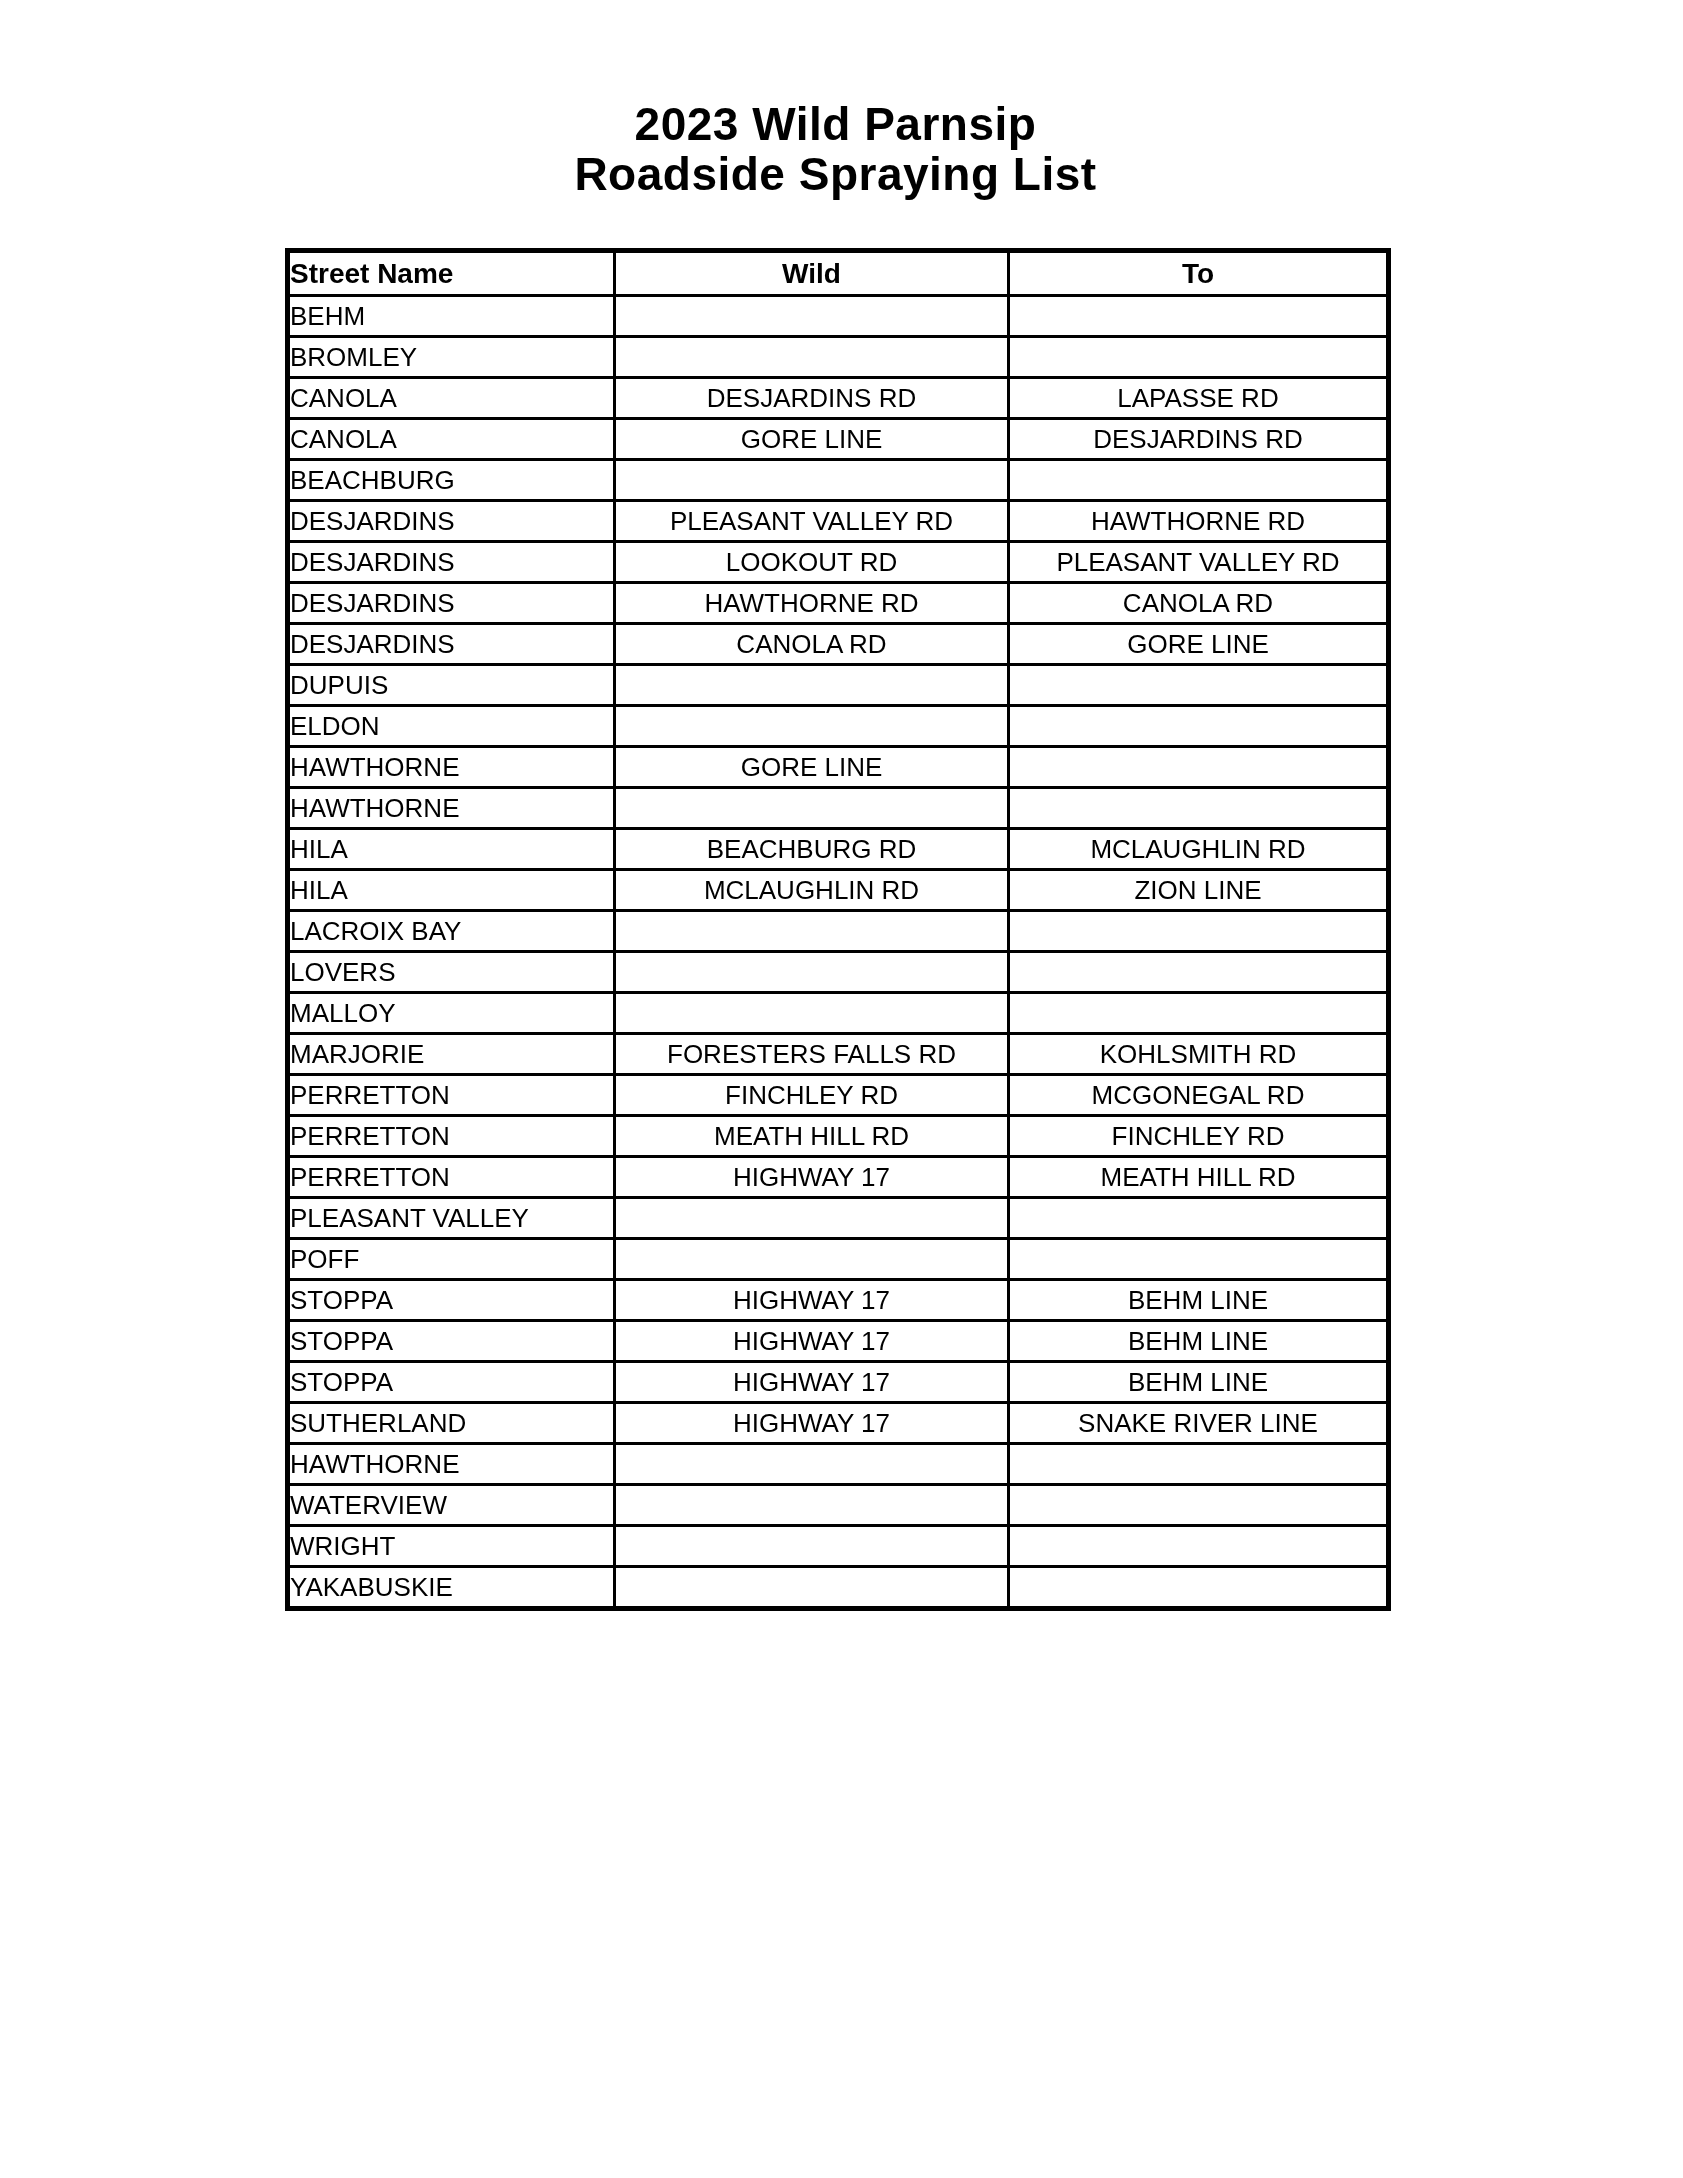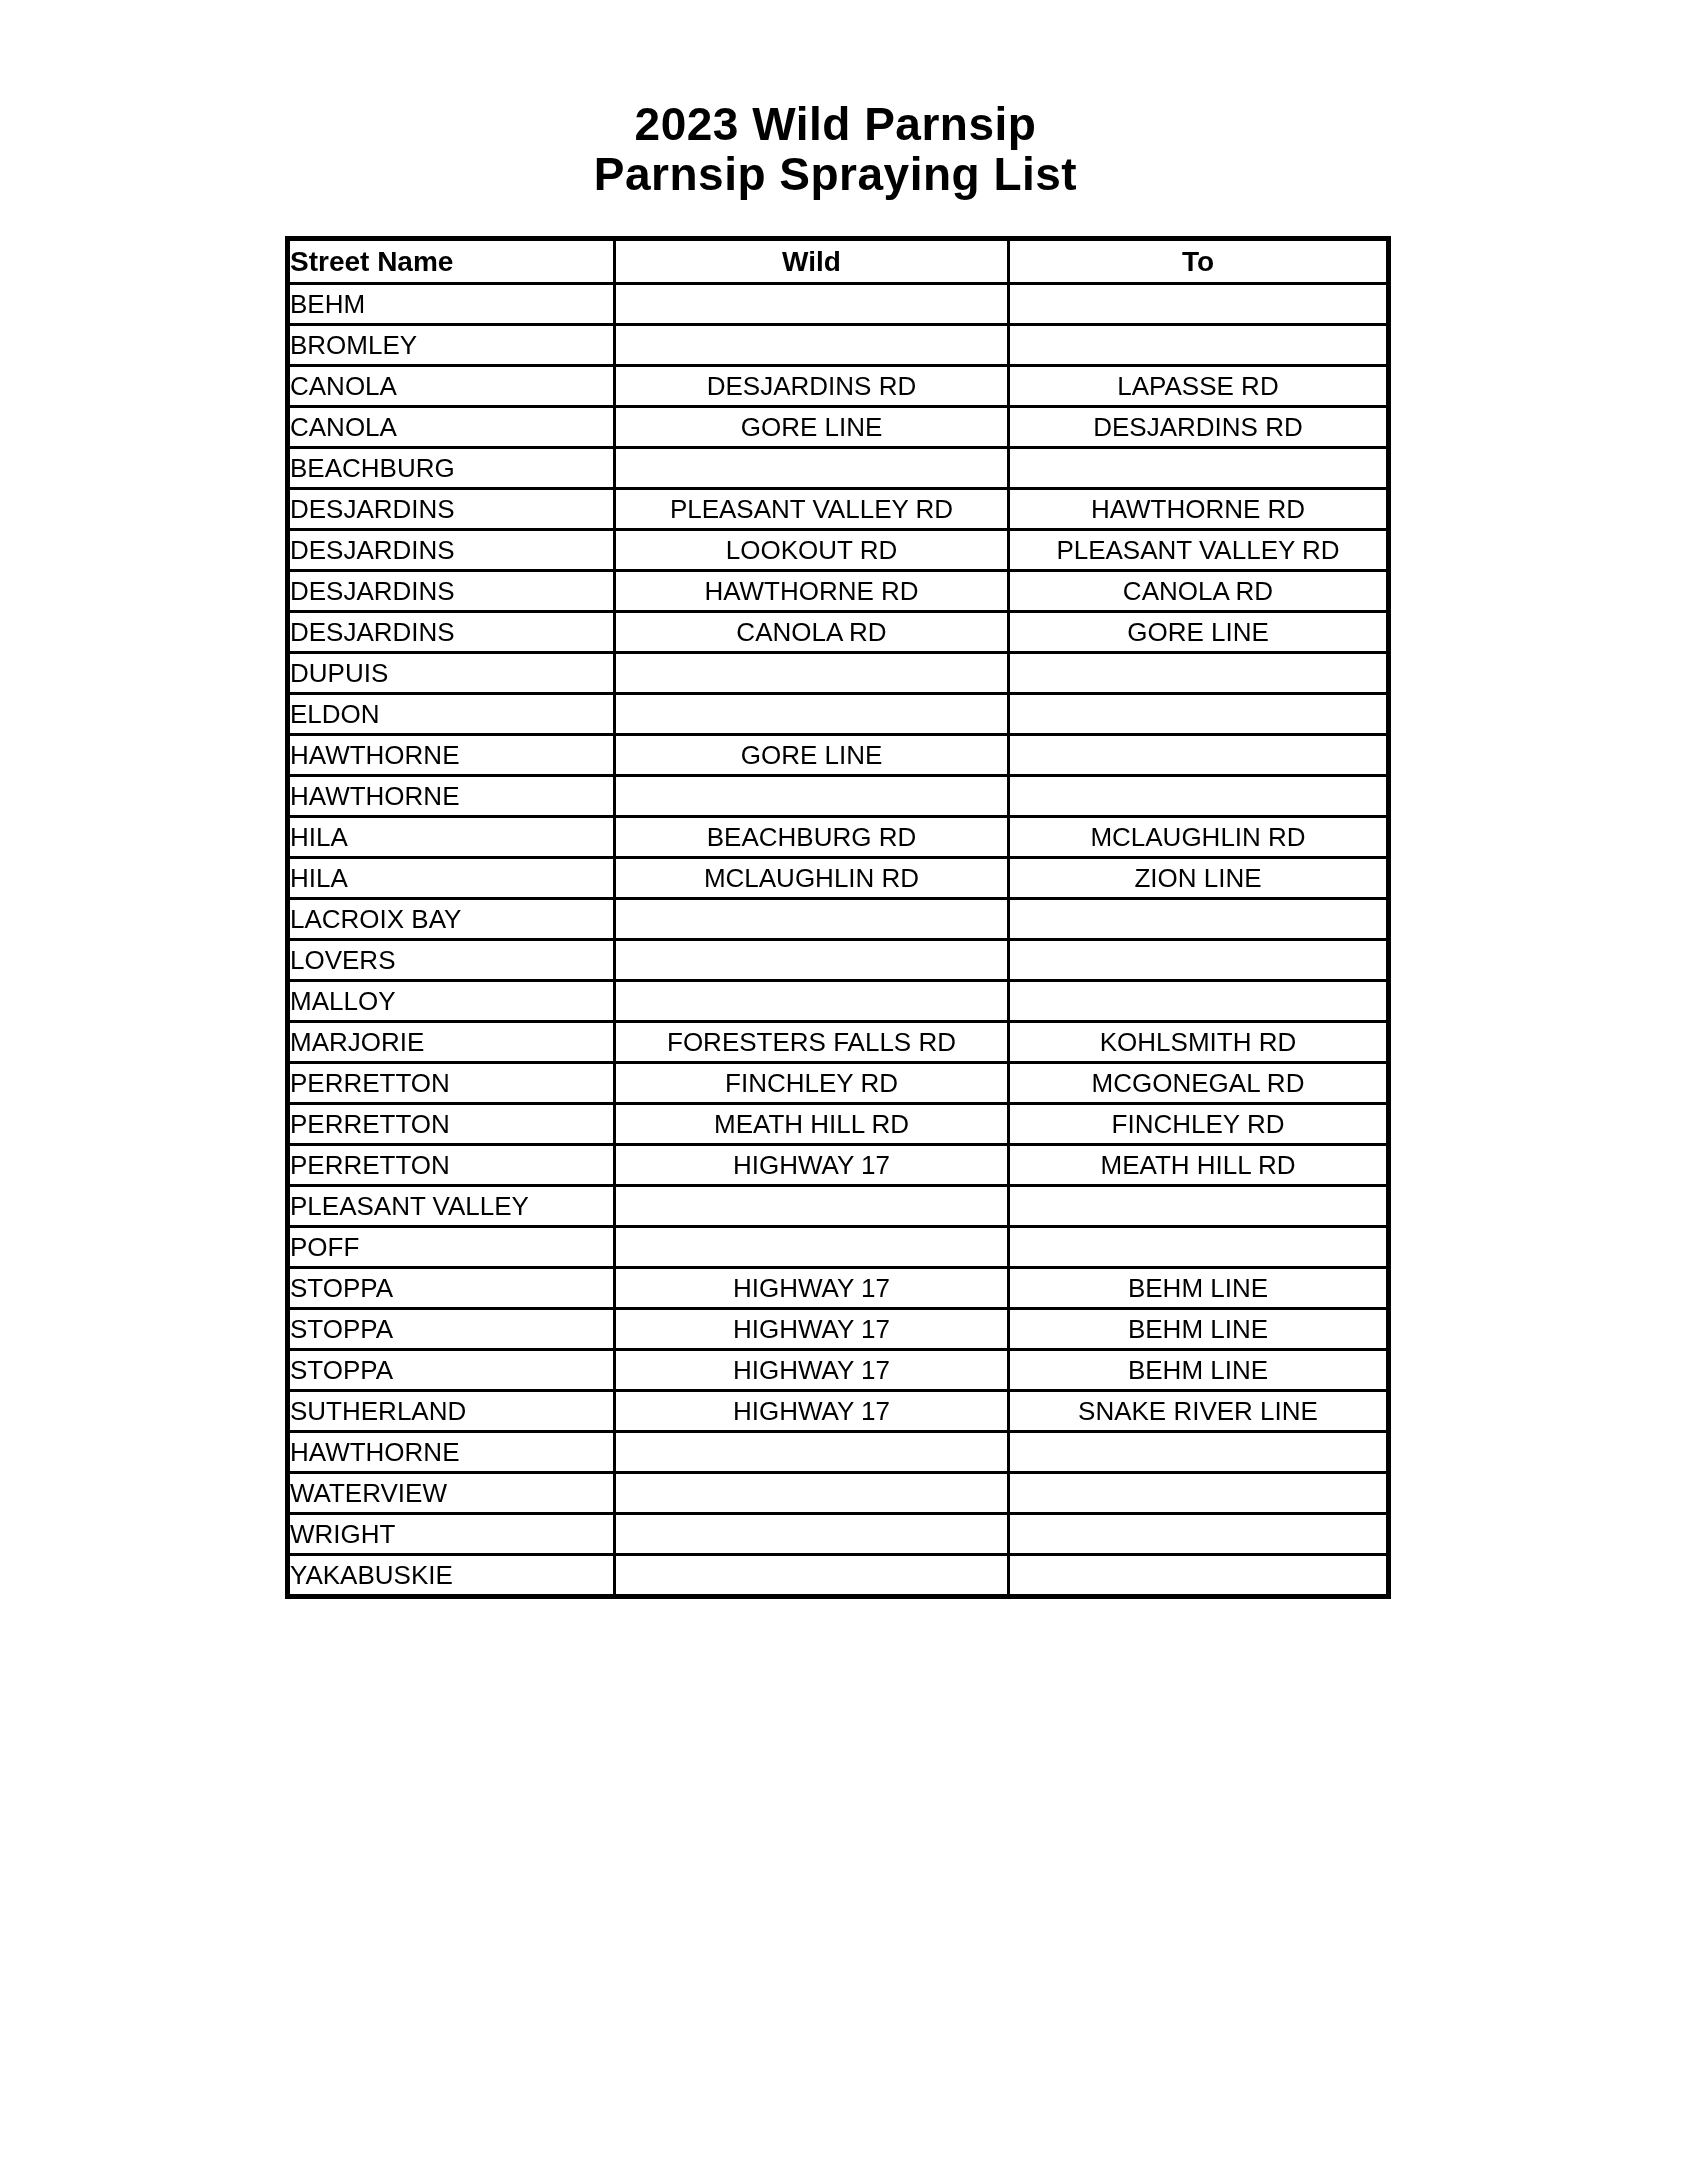--- a/index.html
+++ b/index.html
@@ -21,21 +21,21 @@
     width: 1101px;
     text-align: center;
     font-weight: bold;
     font-size: 46px;
     line-height: 50px;
     letter-spacing: 0.5px;
   }
   table.spray-table {
     position: absolute;
     left: 285px;
-    top: 236px;
+    top: 248px;
     border-collapse: collapse;
     table-layout: fixed;
     border: 5px solid #000000;
   }
   .spray-table col.c-street { width: 327px; }
   .spray-table col.c-from   { width: 394px; }
   .spray-table col.c-to     { width: 380px; }
   .spray-table th, .spray-table td {
     border: 3px solid #000000;
     overflow: hidden;
@@ -54,21 +54,21 @@
     height: 38px;
   }
   .al { text-align: left; padding-left: 6px; }
   .ac { text-align: center; }
 </style>
 </head>
 <body>
 
 <div class="doc-title">
   <div>2023 Wild Parnsip</div>
-  <div>Parnsip Spraying List</div>
+  <div>Roadside Spraying List</div>
 </div>
 
 <table class="spray-table">
   <colgroup>
     <col class="c-street">
     <col class="c-from">
     <col class="c-to">
   </colgroup>
   <thead>
     <tr>

